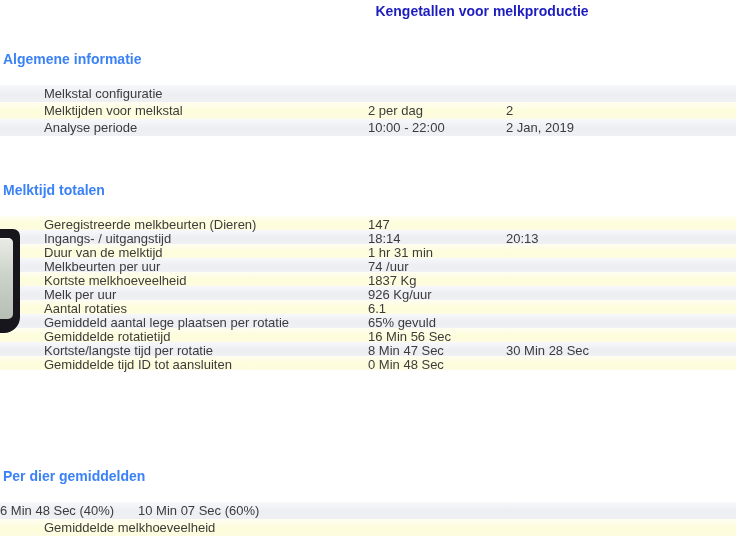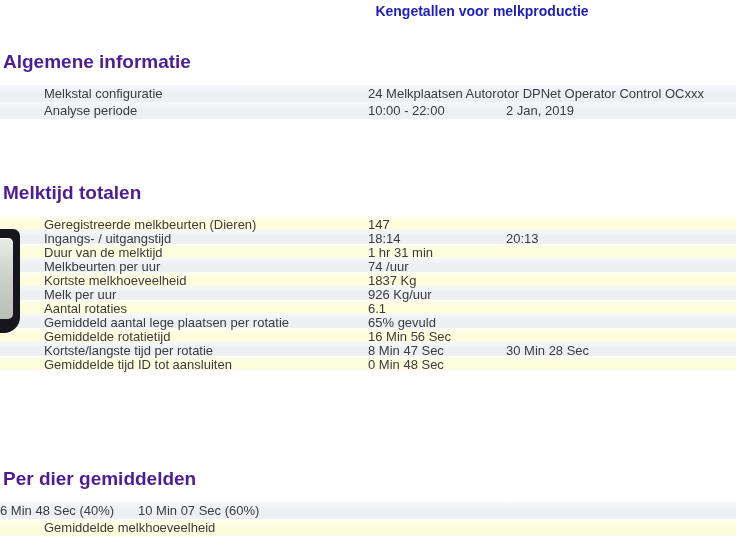--- a/index.html
+++ b/index.html
@@ -15,23 +15,23 @@
     top: 3px; left: 0;
     width: 964px;
     text-align: center;
     font-size: 14px;
     font-weight: bold;
     color: #1d1dbe;
   }
   .section-heading {
     position: absolute;
     left: 3px;
-    font-size: 19px;
+    font-size: 14px;
     font-weight: bold;
-    color: #4c1d95;
+    color: #3b82f6;
   }
   .heading-1 { top: 51px; }
   .heading-2 { top: 182px; }
   .heading-3 { top: 468px; }
 
   .table {
     position: absolute;
     left: 0;
     width: 736px;
   }
@@ -75,22 +75,26 @@
 </head>
 <body>
 
 <div class="page-title">Kengetallen voor melkproductie</div>
 
 <div class="section-heading heading-1">Algemene informatie</div>
 
 <div class="table table-1">
   <div class="row gray">
     <span class="cell-label">Melkstal configuratie</span>
-    <span class="cell-v1">24 Melkplaatsen Autorotor DPNet Operator Control OCxxx</span>
     <span class="cell-v2"></span>
+  </div>
+  <div class="row yellow">
+    <span class="cell-label">Melktijden voor melkstal</span>
+    <span class="cell-v1">2 per dag</span>
+    <span class="cell-v2">2</span>
   </div>
   <div class="row gray">
     <span class="cell-label">Analyse periode</span>
     <span class="cell-v1">10:00 - 22:00</span>
     <span class="cell-v2">2 Jan, 2019</span>
   </div>
 </div>
 
 <div class="section-heading heading-2">Melktijd totalen</div>
 

